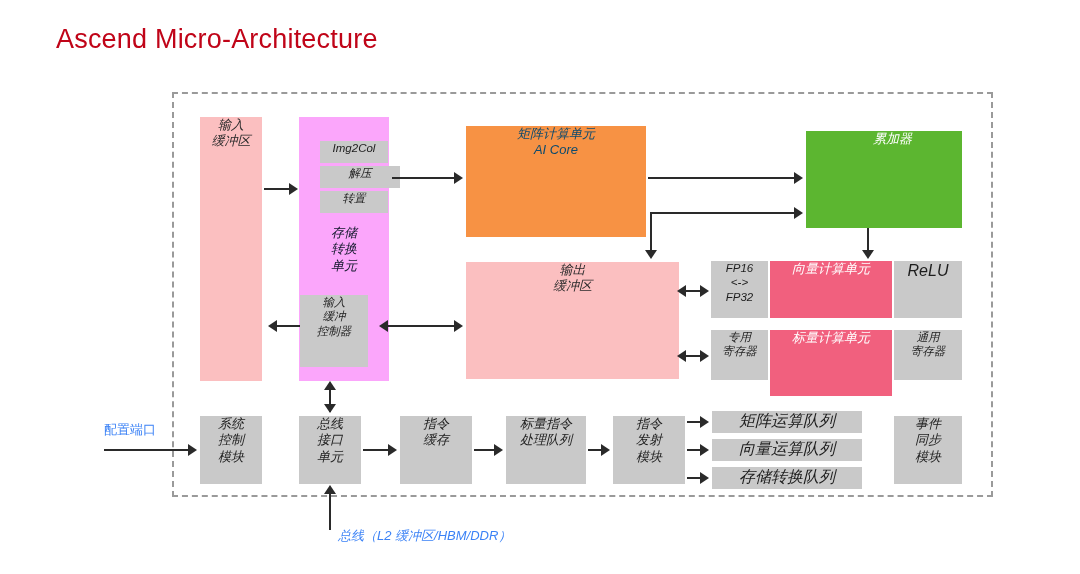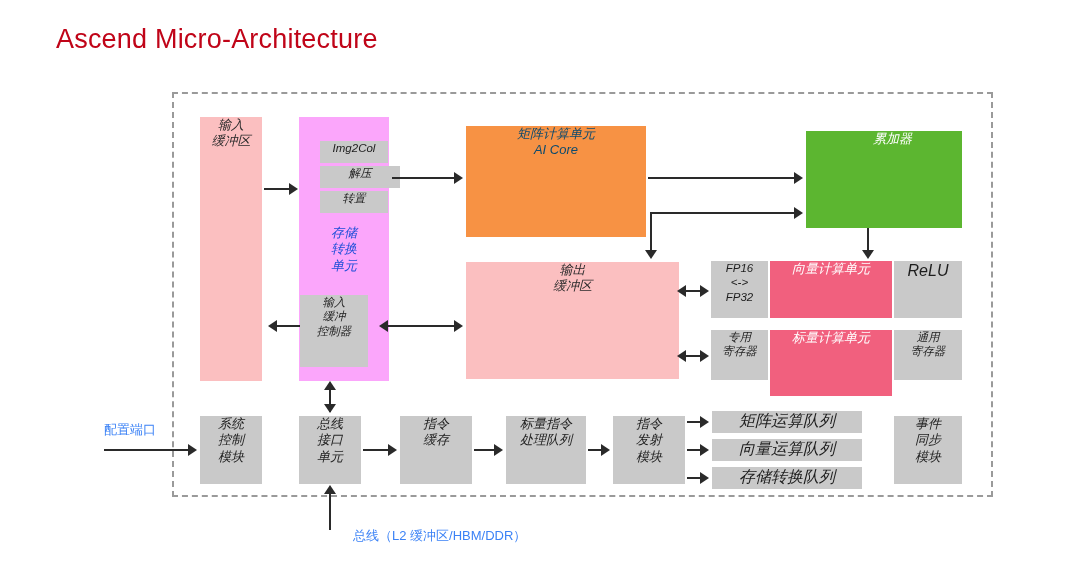--- a/index.html
+++ b/index.html
@@ -30,21 +30,21 @@
     position:absolute;box-sizing:border-box;
     display:flex;align-items:flex-start;justify-content:center;
     text-align:center;line-height:1.25;
     font-size:13px;
     font-style:italic;
   }
   .blk span{display:block;white-space:pre-line;}
 
   .gray{background:#c9c9c9;color:#1d1d1d;}
   .pink{background:#fbbfc0;color:#2a2a2a;}
-  .magenta{background:#fba6fb;color:#1d4ed8;}
+  .magenta{background:#fba6fb;color:#0f172a;}
   .orange{background:#f79244;color:#0c4a6e;}
   .green{background:#5cb630;color:#ffffff;}
   .crimson{background:#f1607e;color:#ffffff;}
 
   .small{font-size:16px;}
   .tiny{font-size:11.5px;}
 
   
   .ln{position:absolute;background:#2a2a2a;}
   .h{height:2px;}
@@ -219,13 +219,13 @@
 <div class="ln h" style="left:588px;top:449px;width:13px;"></div>
 <div class="ar ar-r" style="left:601px;top:444px;"></div>
 
 <div class="ln h" style="left:687px;top:421px;width:13px;"></div>
 <div class="ar ar-r" style="left:700px;top:416px;"></div>
 <div class="ln h" style="left:687px;top:449px;width:13px;"></div>
 <div class="ar ar-r" style="left:700px;top:444px;"></div>
 <div class="ln h" style="left:687px;top:477px;width:13px;"></div>
 <div class="ar ar-r" style="left:700px;top:472px;"></div>
 
-<div class="lbl" style="left:353px;top:527px;">总线（L2 缓冲区/HBM/DDR）</div>
+<div class="lbl" style="left:338px;top:527px;font-style:italic;">总线（L2 缓冲区/HBM/DDR）</div>
 
 </body></html>

